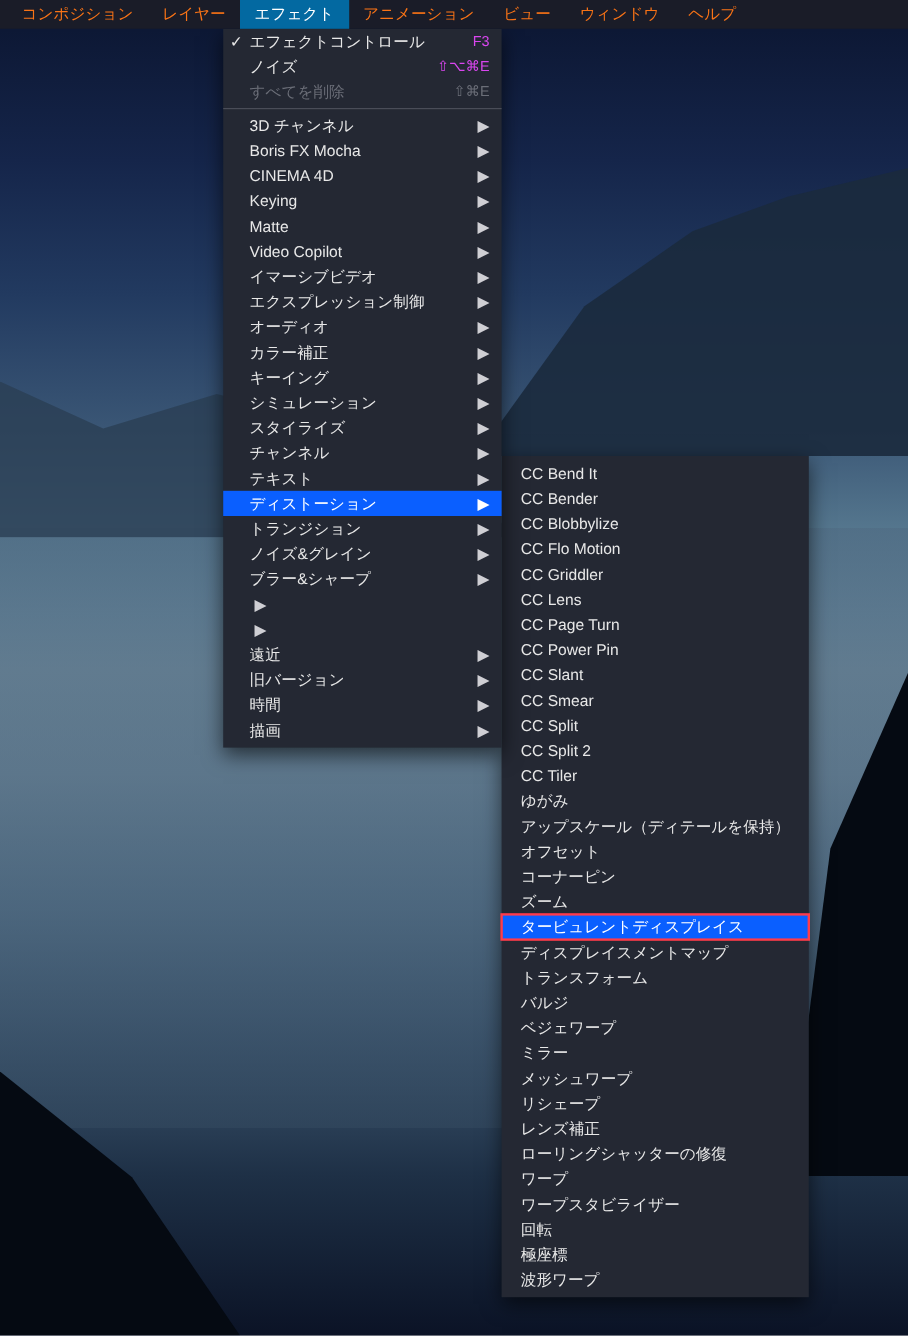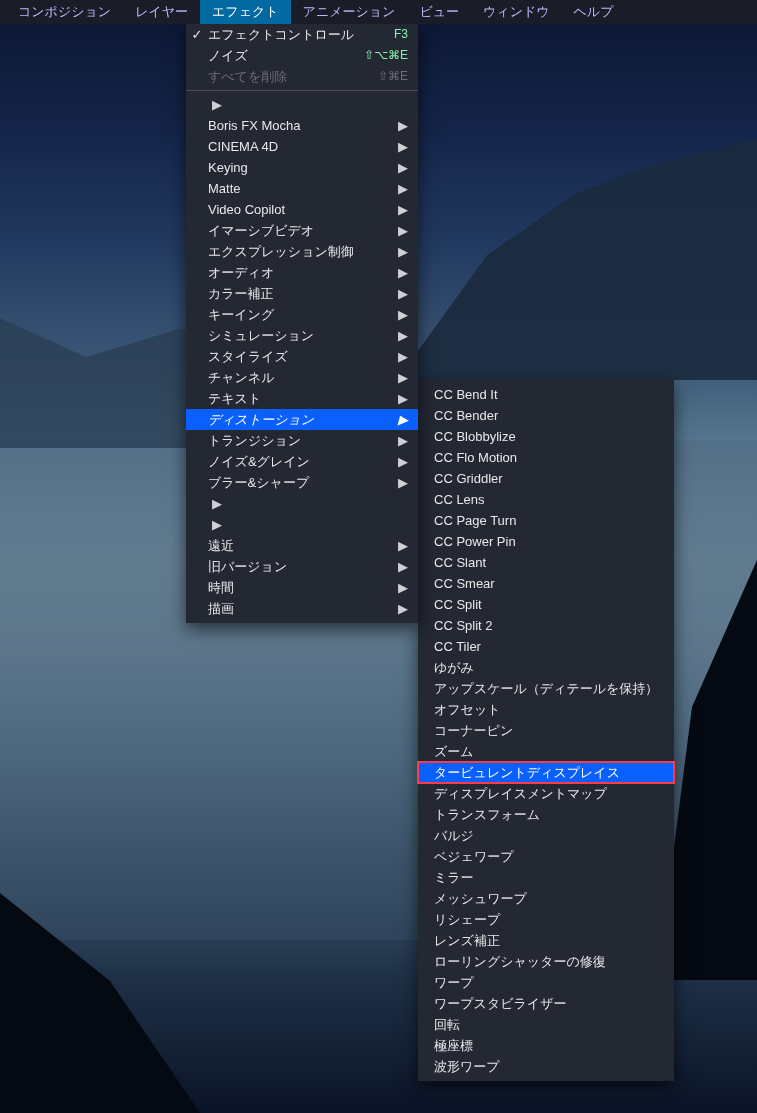--- a/index.html
+++ b/index.html
@@ -46,46 +46,46 @@
 }
 
 .menu-bar {
   position: absolute; top:0; left:0; right:0; height:24px;
   background:#1a1c28;
   display:flex; align-items:center;
   padding-left:6px;
   z-index:10;
 }
 .menu-bar .mitem {
-  padding:0 12px; line-height:24px; font-size:13px; color:#c4b5fd;
+  padding:0 12px; line-height:24px; font-size:13px; color:#f97316;
   white-space:nowrap;
 }
 .menu-bar .mitem.active { background:#0369a1; color:#fff; }
 
 .dropdown {
   position:absolute; top:24px; left:186px; width:232px;
   background:#242833;
   box-shadow:0 6px 16px rgba(0,0,0,.6);
   z-index:9;
   padding-bottom:4px;
 }
 .dropdown .row {
   display:flex; align-items:center;
   padding:1px 10px 1px 0;
   line-height:19px;
   position:relative;
 }
 .dropdown .row .check { width:22px; text-align:center; }
 .dropdown .row .lbl { flex:1; white-space:nowrap; overflow:hidden; }
-.dropdown .row .short { font-size:12px; color:#86efac; padding-left:6px; }
+.dropdown .row .short { font-size:12px; color:#d946ef; padding-left:6px; }
 .dropdown .row .arr { width:14px; text-align:right; color:#cfcfd4; }
 .dropdown .row.disabled .lbl, .dropdown .row.disabled .short { color:#6b6e78; }
 .dropdown .sep { height:1px; background:#4a4d58; margin:3px 0; }
 .dropdown .row.highlight { background:#0a5fff; }
-.dropdown .row.highlight .lbl, .dropdown .row.highlight .arr { color:#fff;font-style:italic; }
+.dropdown .row.highlight .lbl, .dropdown .row.highlight .arr { color:#fff; }
 
 .submenu {
   position:absolute; top:380px; left:418px; width:256px;
   background:#242833;
   box-shadow:0 6px 16px rgba(0,0,0,.6);
   z-index:8;
   padding:4px 0;
 }
 .submenu .srow {
   padding:1px 12px 1px 16px; line-height:19px; white-space:nowrap;
@@ -126,20 +126,21 @@
       <span class="short">⇧⌥⌘E</span>
     </div>
     <div class="row disabled">
       <span class="check"></span>
       <span class="lbl">すべてを削除</span>
       <span class="short">⇧⌘E</span>
     </div>
     <div class="sep"></div>
     <div class="row">
       <span class="check"></span>
+      <span class="lbl">3D チャンネル</span>
       <span class="arr">▶</span>
     </div>
     <div class="row">
       <span class="check"></span>
       <span class="lbl">Boris FX Mocha</span>
       <span class="arr">▶</span>
     </div>
     <div class="row">
       <span class="check"></span>
       <span class="lbl">CINEMA 4D</span>

